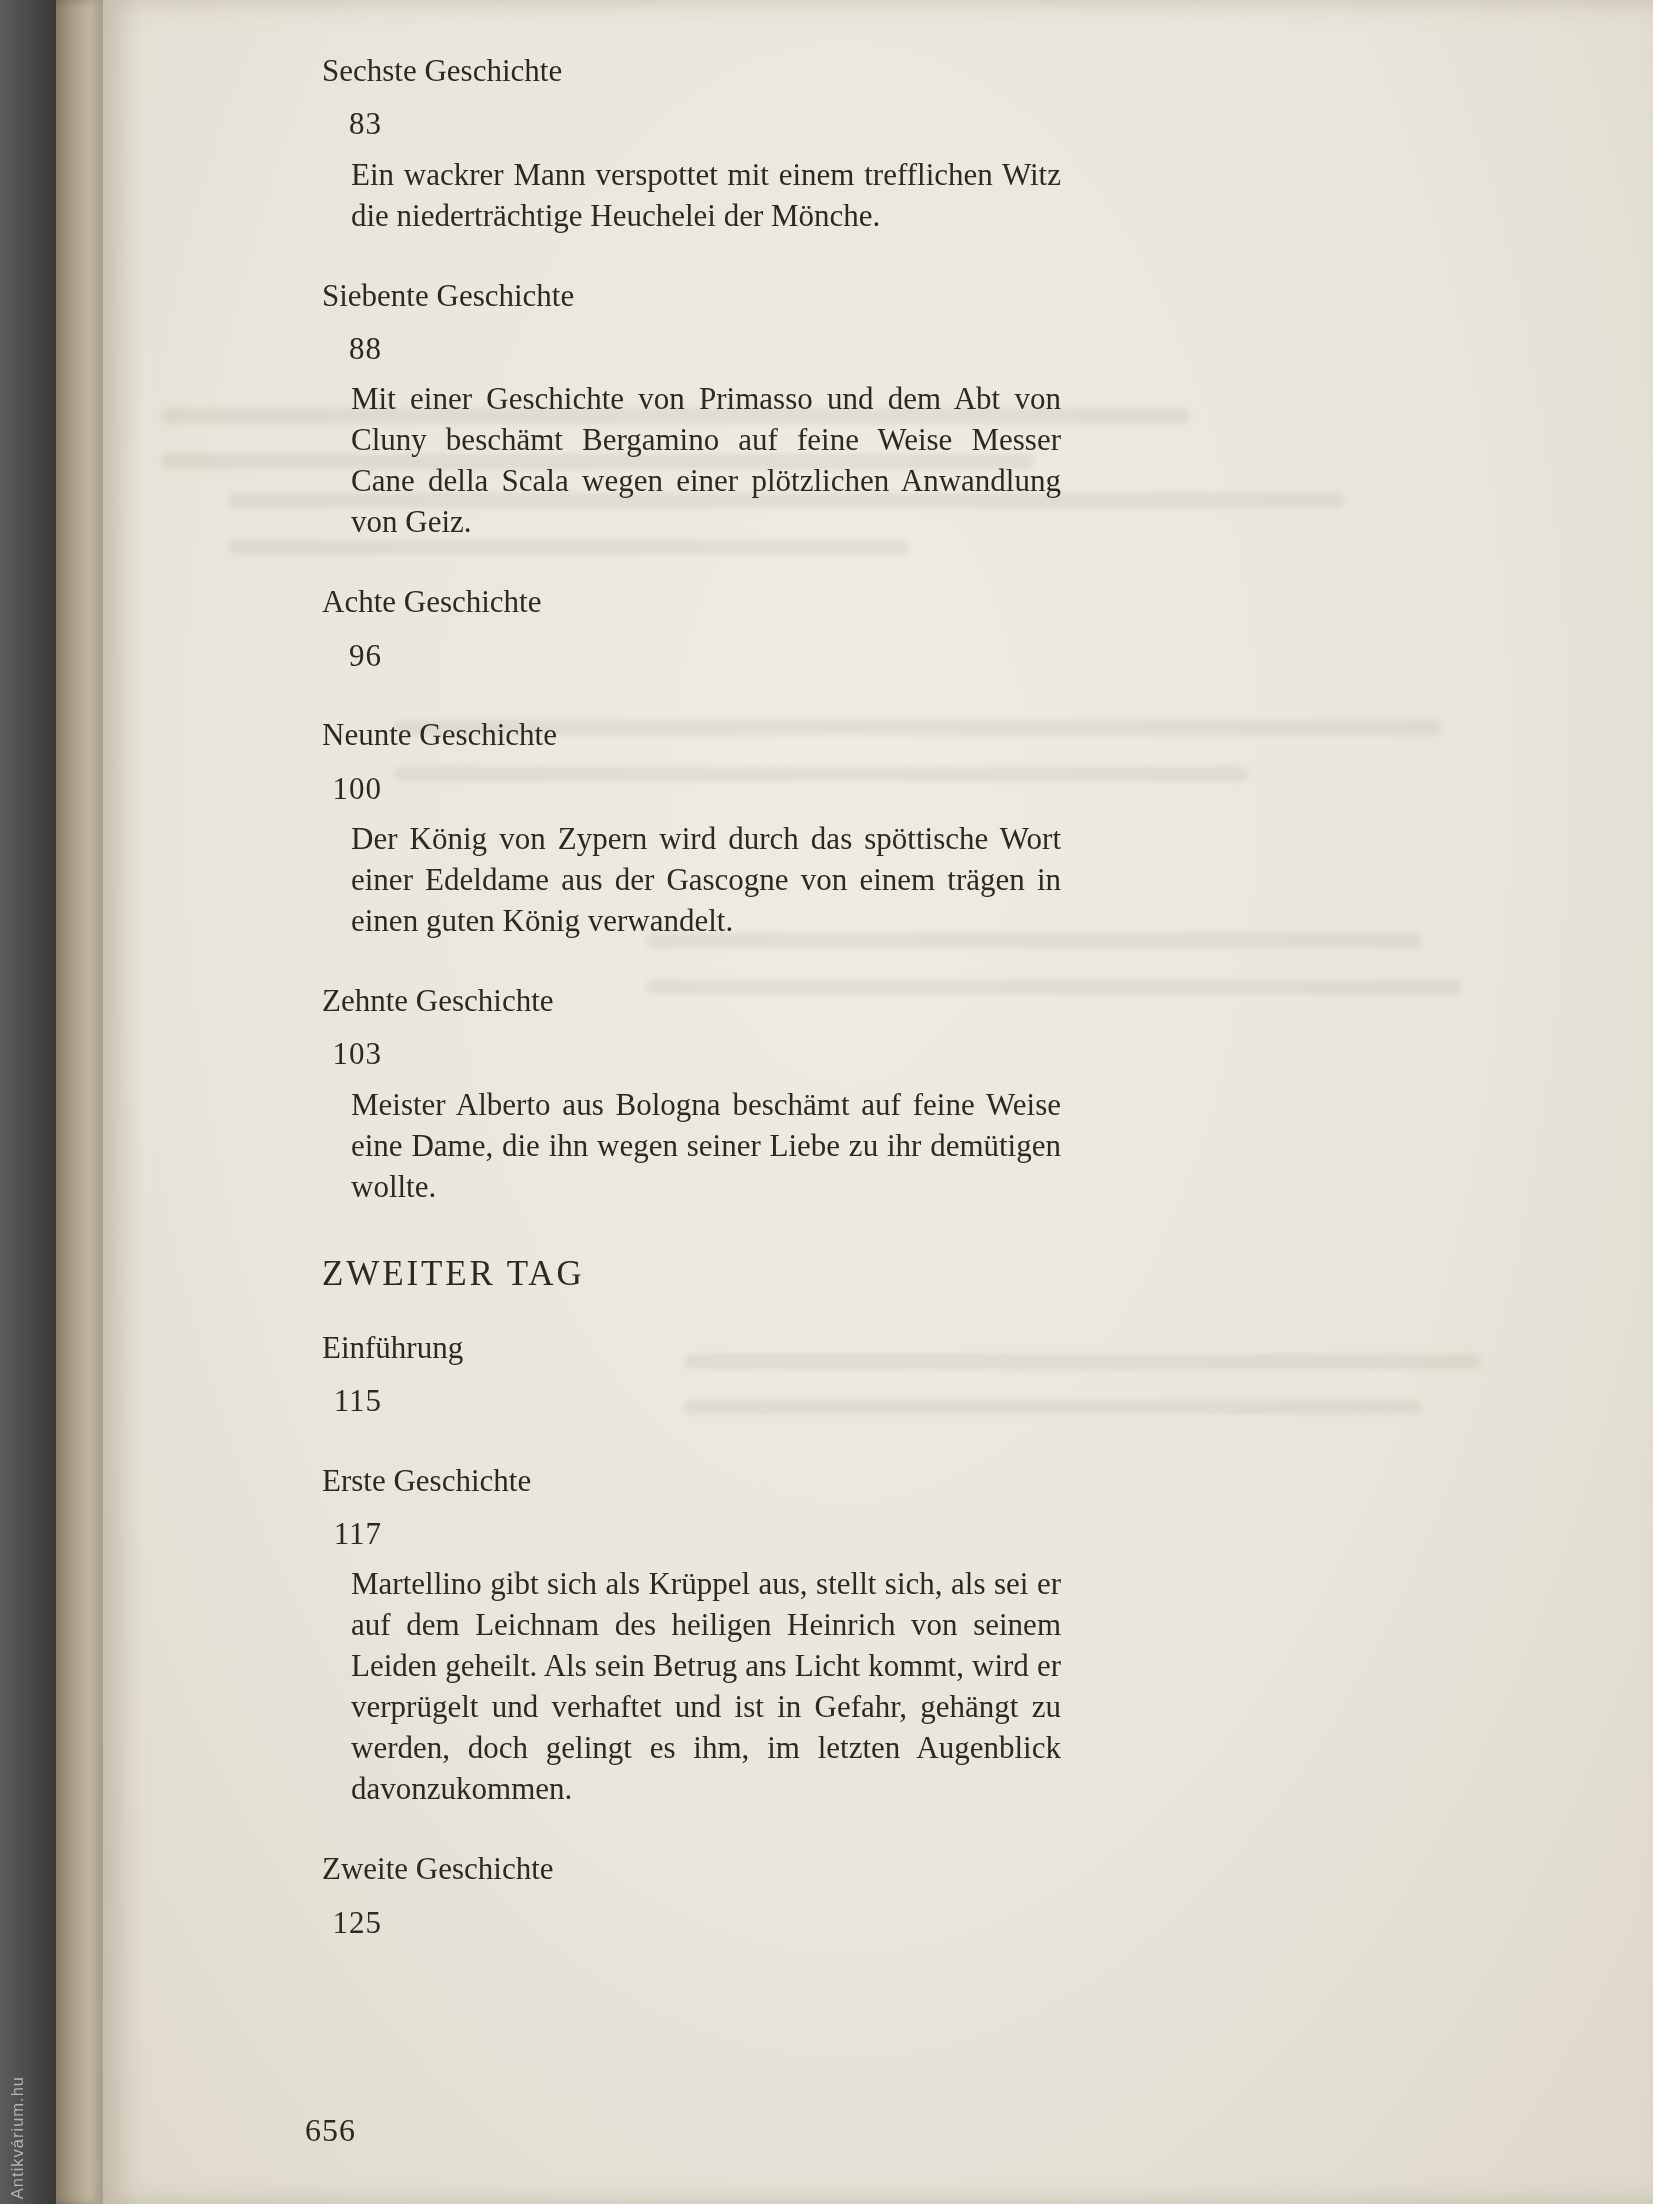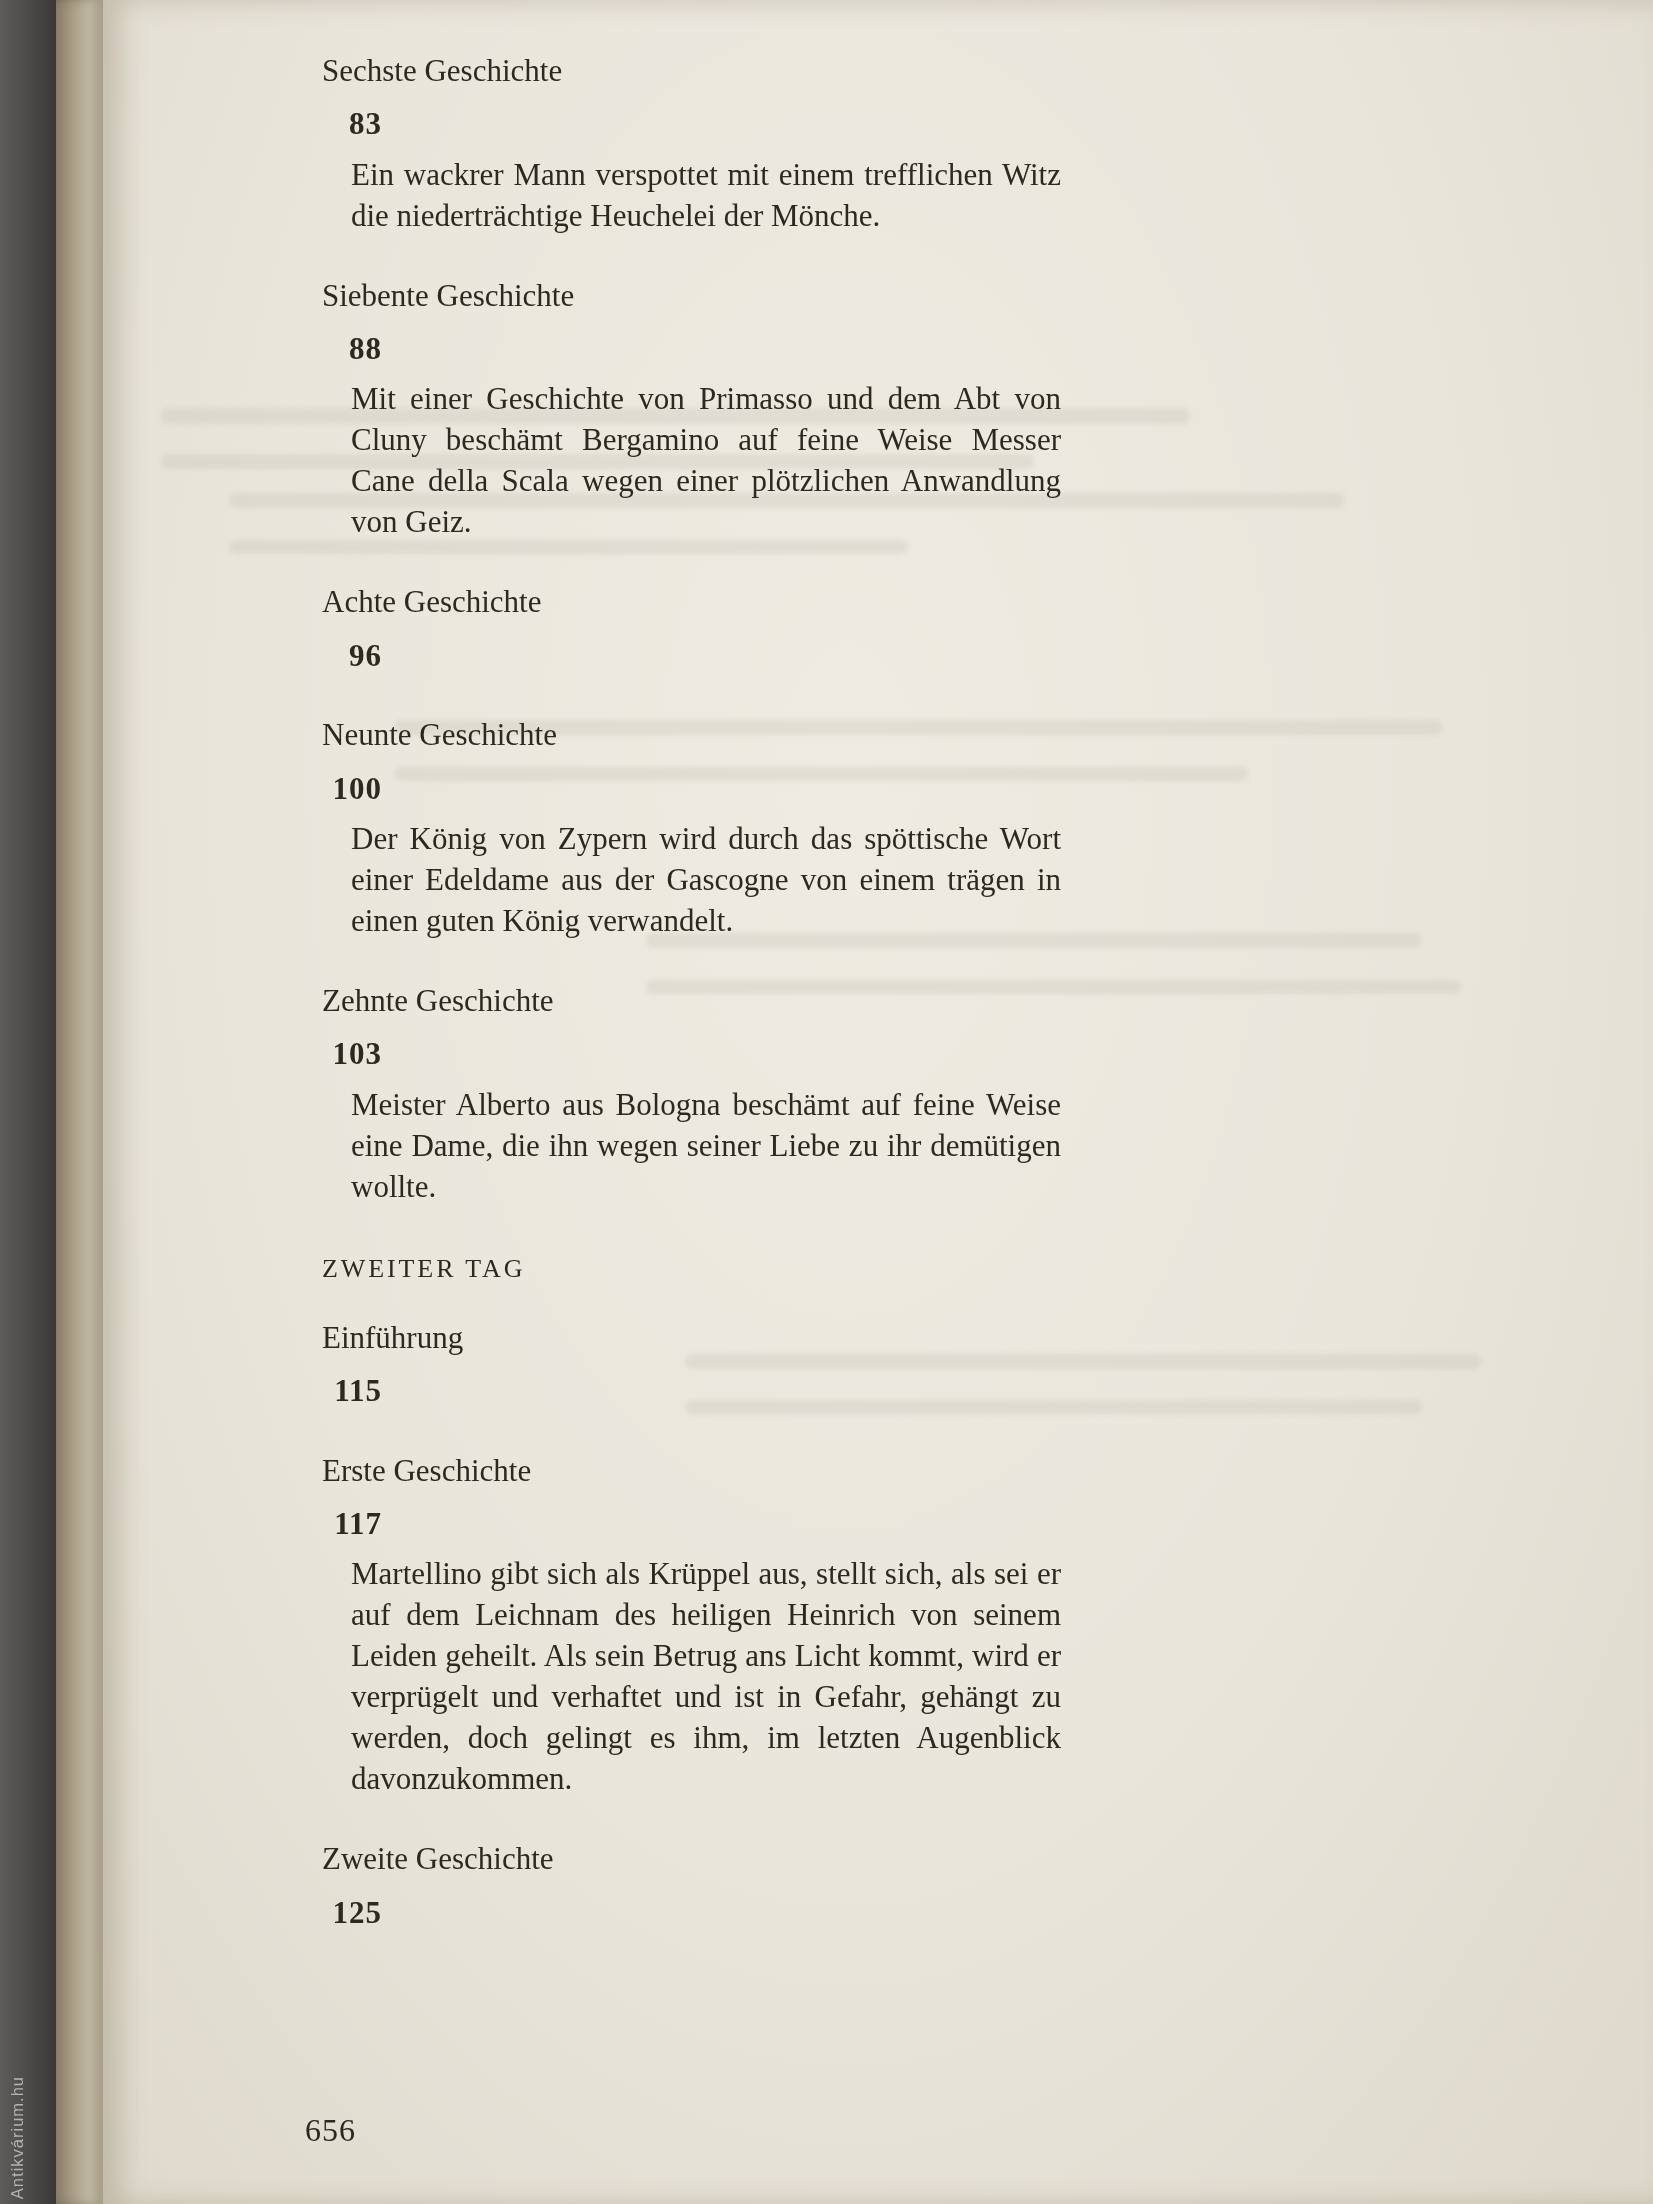--- a/index.html
+++ b/index.html
@@ -88,33 +88,32 @@
     background-image: radial-gradient(circle at 2.9px 2.9px, #3a352a 2px, rgba(0,0,0,0) 2.7px);
     background-size: 16.5px 5.8px;
     background-repeat: repeat-x;
   }
 
   .pagenum {
     white-space: nowrap;
     min-width: 60px;
     text-align: right;
     letter-spacing: 1px;
-    font-weight: bold;
   }
 
   .desc {
     margin: 9.7px 0 0 29px;
     font-size: 31px;
     line-height: 41px;
     text-align: justify;
     text-justify: inter-word;
   }
 
   .section-heading {
-    font-size: 26px;
+    font-size: 35px;
     font-weight: normal;
     letter-spacing: 2.9px;
     margin: 47px 0 35px 0;
     color: #2d2920;
   }
 
   .footer {
     position: absolute;
     left: 202px; bottom: 56px;
     font-size: 32px;

